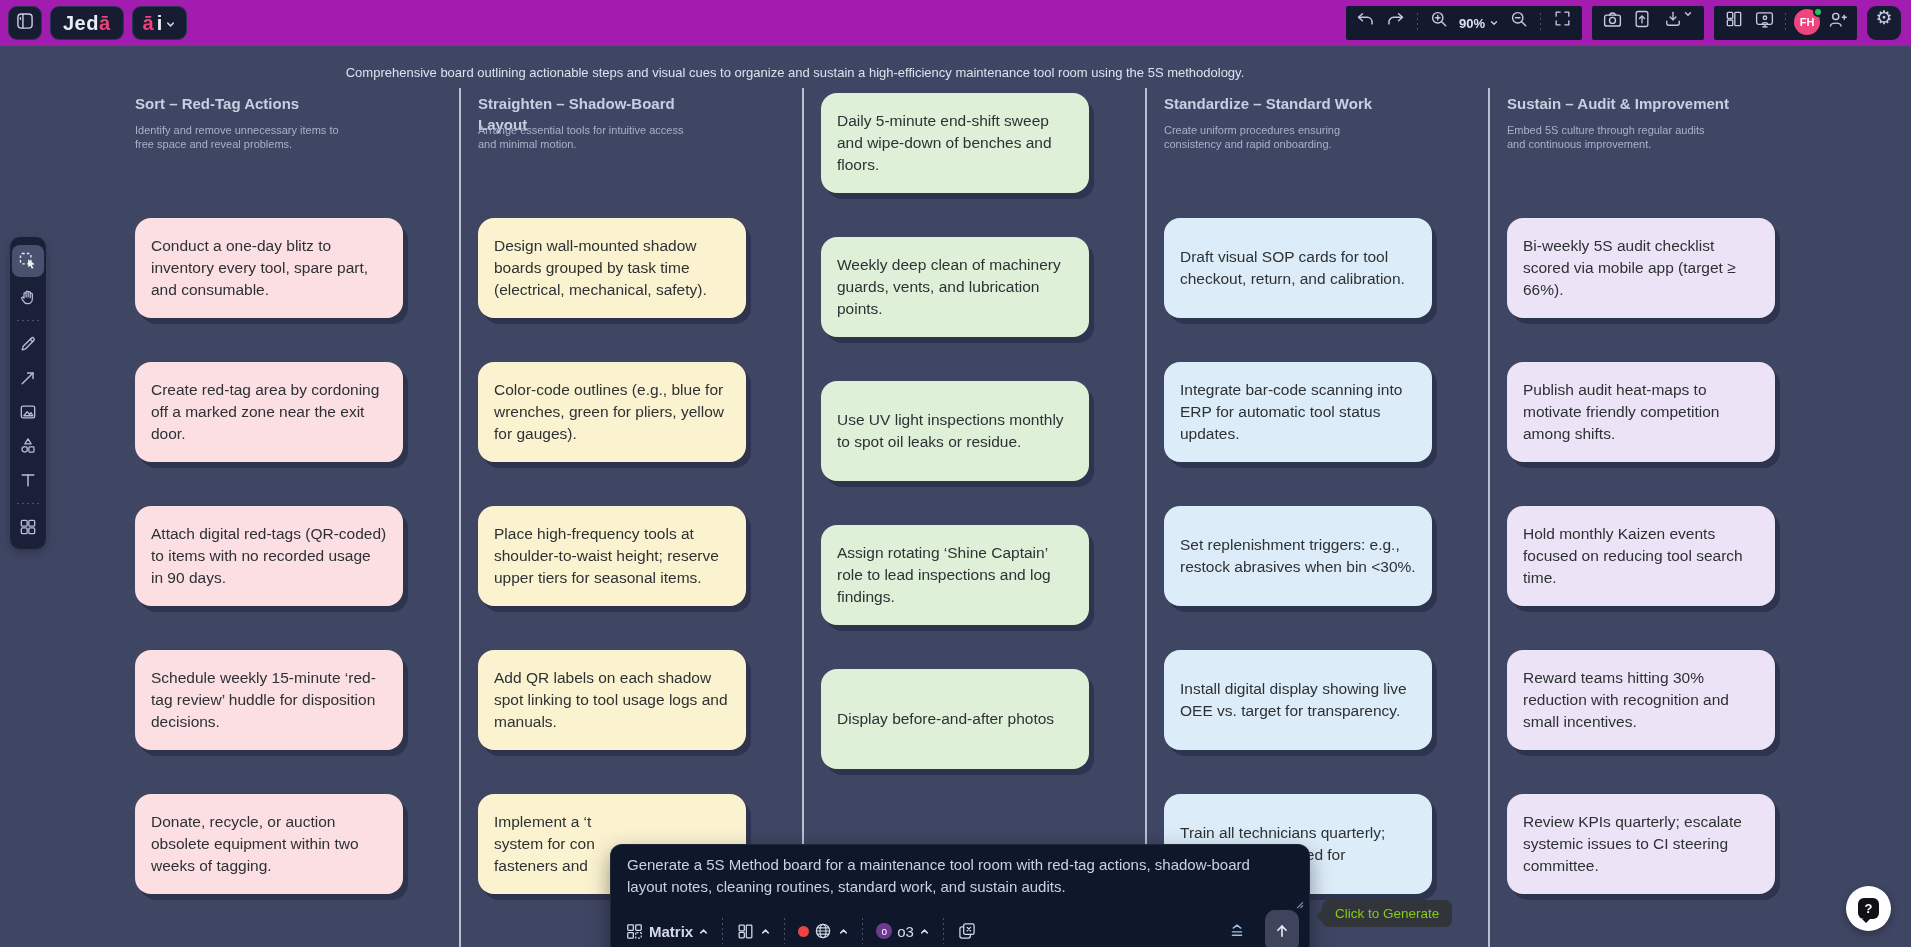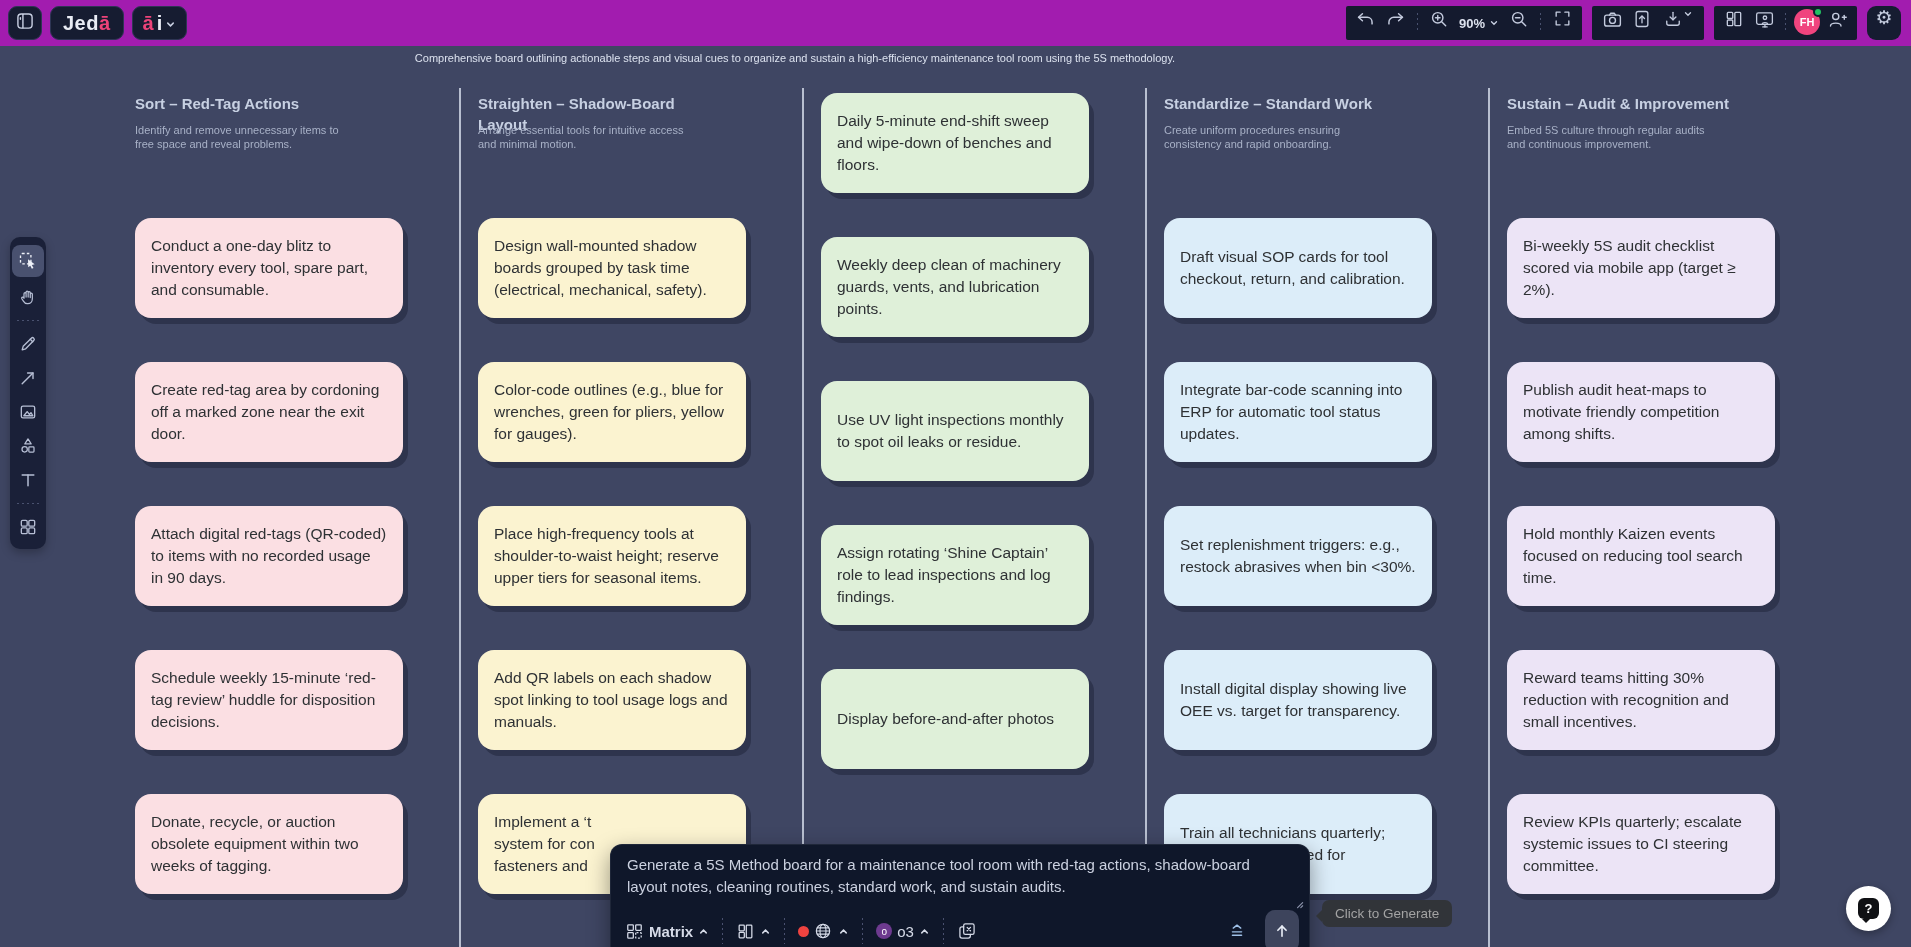--- a/index.html
+++ b/index.html
@@ -34,22 +34,22 @@
     background-image:repeating-linear-gradient(to bottom,#49516f 0 2px,transparent 2px 5px); }
   .zoom-label{ color:#dde2ee; font-size:13px; font-weight:bold; display:flex; align-items:center; gap:4px; padding:0 4px; cursor:pointer;}
   .avatar{ width:26px; height:26px; border-radius:50%; background:#f0447e; color:#fff;
     font-size:11px; font-weight:bold; display:flex; align-items:center; justify-content:center;
     position:relative; cursor:pointer; }
   .avatar .presence{ position:absolute; top:-2px; right:-3px; width:10px; height:10px;
     border-radius:50%; background:#23c163; border:2px solid #141a2e; }
   .gear-btn{ width:34px; height:34px; background:#161c31; border-radius:9px; font-size:19px; }
 
   
-  .board-subtitle{ position:absolute; top:52px; left:795px; transform:translateX(-50%);
-    color:#dce2ef; font-size:11px; white-space:nowrap; z-index:5; }
+  .board-subtitle{ position:absolute; top:65px; left:795px; transform:translateX(-50%);
+    color:#dce2ef; font-size:13px; white-space:nowrap; z-index:5; }
 
   
   .tool-rail{ position:absolute; left:10px; top:237px; width:36px; background:#1a2038;
     border-radius:10px; padding:8px 0; display:flex; flex-direction:column; align-items:center;
     gap:6px; z-index:150; box-shadow:0 4px 10px rgba(0,0,0,.25); }
   .rail-item{ width:28px; height:28px; display:flex; align-items:center; justify-content:center;
     color:#b6bed4; cursor:pointer; border-radius:8px; }
   .rail-item.active{ background:#49516f; color:#eef1f8; width:32px; height:32px; }
   .hdots{ width:22px; height:1px;
     background-image:repeating-linear-gradient(to right,#49516f 0 2px,transparent 2px 5px); margin:3px 0; }
@@ -82,21 +82,21 @@
   .ptool .lbl{ font-weight:600; }
   .psep{ width:1px; height:26px; margin:0 9px;
     background-image:repeating-linear-gradient(to bottom,#4a5170 0 2px,transparent 2px 5px); }
   .red-dot{ width:11px; height:11px; border-radius:50%; background:#ef4340; margin-right:-1px; }
   .o-badge{ width:16px; height:16px; border-radius:50%; background:#6d3a8f; color:#fff;
     font-size:10px; display:flex; align-items:center; justify-content:center; }
   .spacer{ flex:1; }
   .submit-btn{ width:34px; height:42px; background:#3d445c; border-radius:10px;
     display:flex; align-items:center; justify-content:center; color:#e8ecf5; cursor:pointer; margin-left:14px; }
   .tooltip{ position:absolute; left:1322px; top:900px; background:rgba(48,52,55,0.95);
-    color:#a3a3a3; font-size:13.5px; padding:6px 13px; border-radius:7px; z-index:130; white-space:nowrap; }
+    color:#84cc16; font-size:13.5px; padding:6px 13px; border-radius:7px; z-index:130; white-space:nowrap; }
   .tooltip::before{ content:""; position:absolute; left:-6px; top:10px;
     border:6px solid transparent; border-right-color:rgba(48,52,55,0.95); border-left:0; }
 
   
   .help-btn{ position:absolute; left:1846px; top:886px; width:45px; height:45px; border-radius:50%;
     background:#ffffff; z-index:130; display:flex; align-items:center; justify-content:center;
     cursor:pointer; box-shadow:0 3px 8px rgba(0,0,0,.3); }
   .q-bubble{ width:21px; height:21px; background:#101114; border-radius:6px; position:relative;
     display:flex; align-items:center; justify-content:center; color:#fff; font-size:13px; font-weight:bold; }
   .q-bubble::after{ content:""; position:absolute; left:4px; bottom:-4px;
@@ -354,21 +354,21 @@
         <div class="note">Train all technicians quarterly;
                             red for</div>
       </div>
     </div>
     <div class="column" style="--note-bg: #ece4f6;">
       <div class="col-header">
         <div class="col-title">Sustain – Audit &amp; Improvement</div>
         <div class="col-desc">Embed 5S culture through regular audits and continuous improvement.</div>
       </div>
       <div class="notes">
-        <div class="note">Bi-weekly 5S audit checklist scored via mobile app (target ≥ 2%).</div>
+        <div class="note">Bi-weekly 5S audit checklist scored via mobile app (target ≥ 66%).</div>
         <div class="note">Publish audit heat-maps to motivate friendly competition among shifts.</div>
         <div class="note">Hold monthly Kaizen events focused on reducing tool search time.</div>
         <div class="note">Reward teams hitting 30% reduction with recognition and small incentives.</div>
         <div class="note">Review KPIs quarterly; escalate systemic issues to CI steering committee.</div>
       </div>
     </div>
   </div>
 
 <div class="prompt-bar">
   <div class="prompt-text">Generate a 5S Method board for a maintenance tool room with red-tag actions, shadow-board layout notes, cleaning routines, standard work, and sustain audits.</div>

